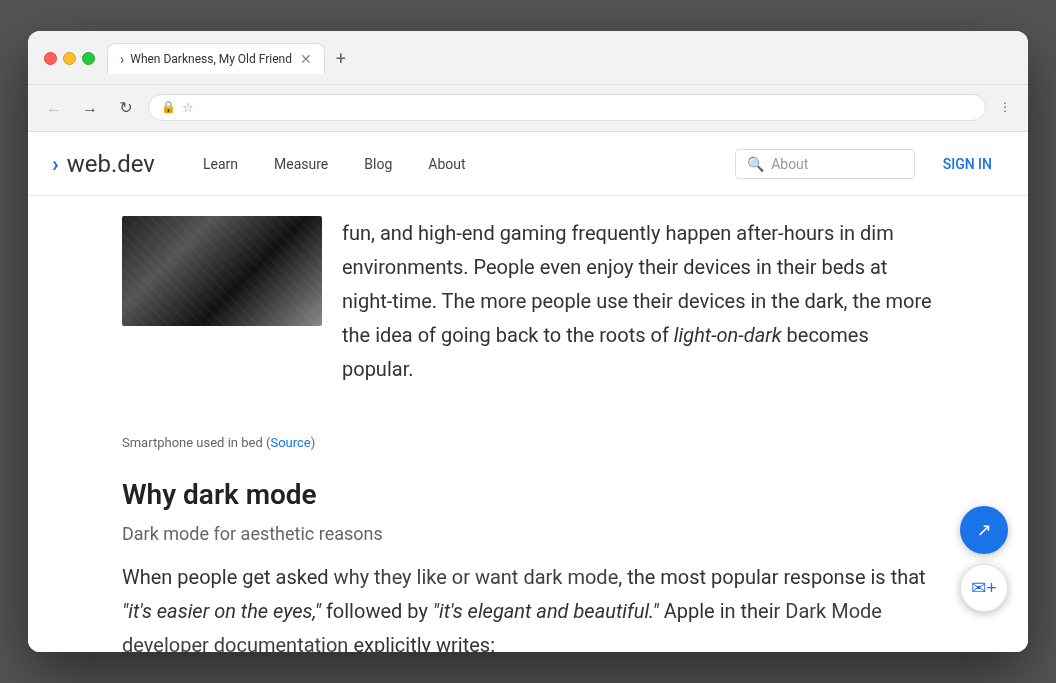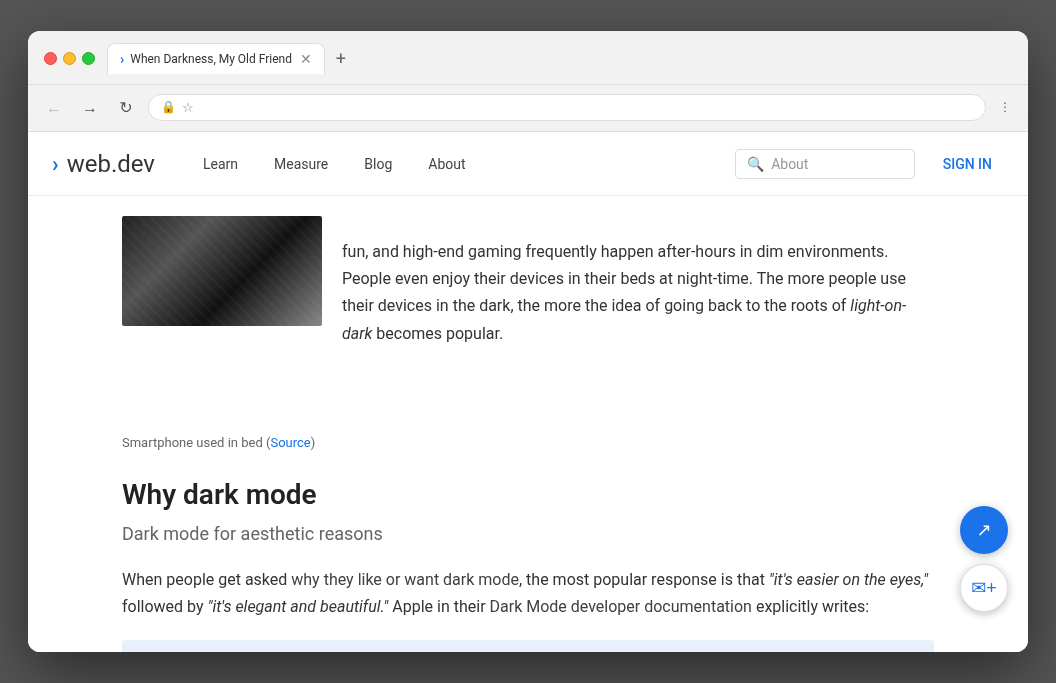--- a/index.html
+++ b/index.html
@@ -275,25 +275,24 @@
 
     .caption-text {
       font-size: 13px;
       color: #666;
       margin-top: 109px;
     }
 
     .caption-link { color: #1a73e8; text-decoration: none; }
 
     .body-text {
-      font-size: 16px;
+      font-size: 20px;
       line-height: 1.7;
       color: #333;
       margin-bottom: 20px;
-      margin-top: 22px;
     }
 
     .italic { font-style: italic; }
 
     .section-heading {
       font-size: 28px;
       font-weight: 600;
       color: #222;
       margin: 28px 0 12px;
     }

